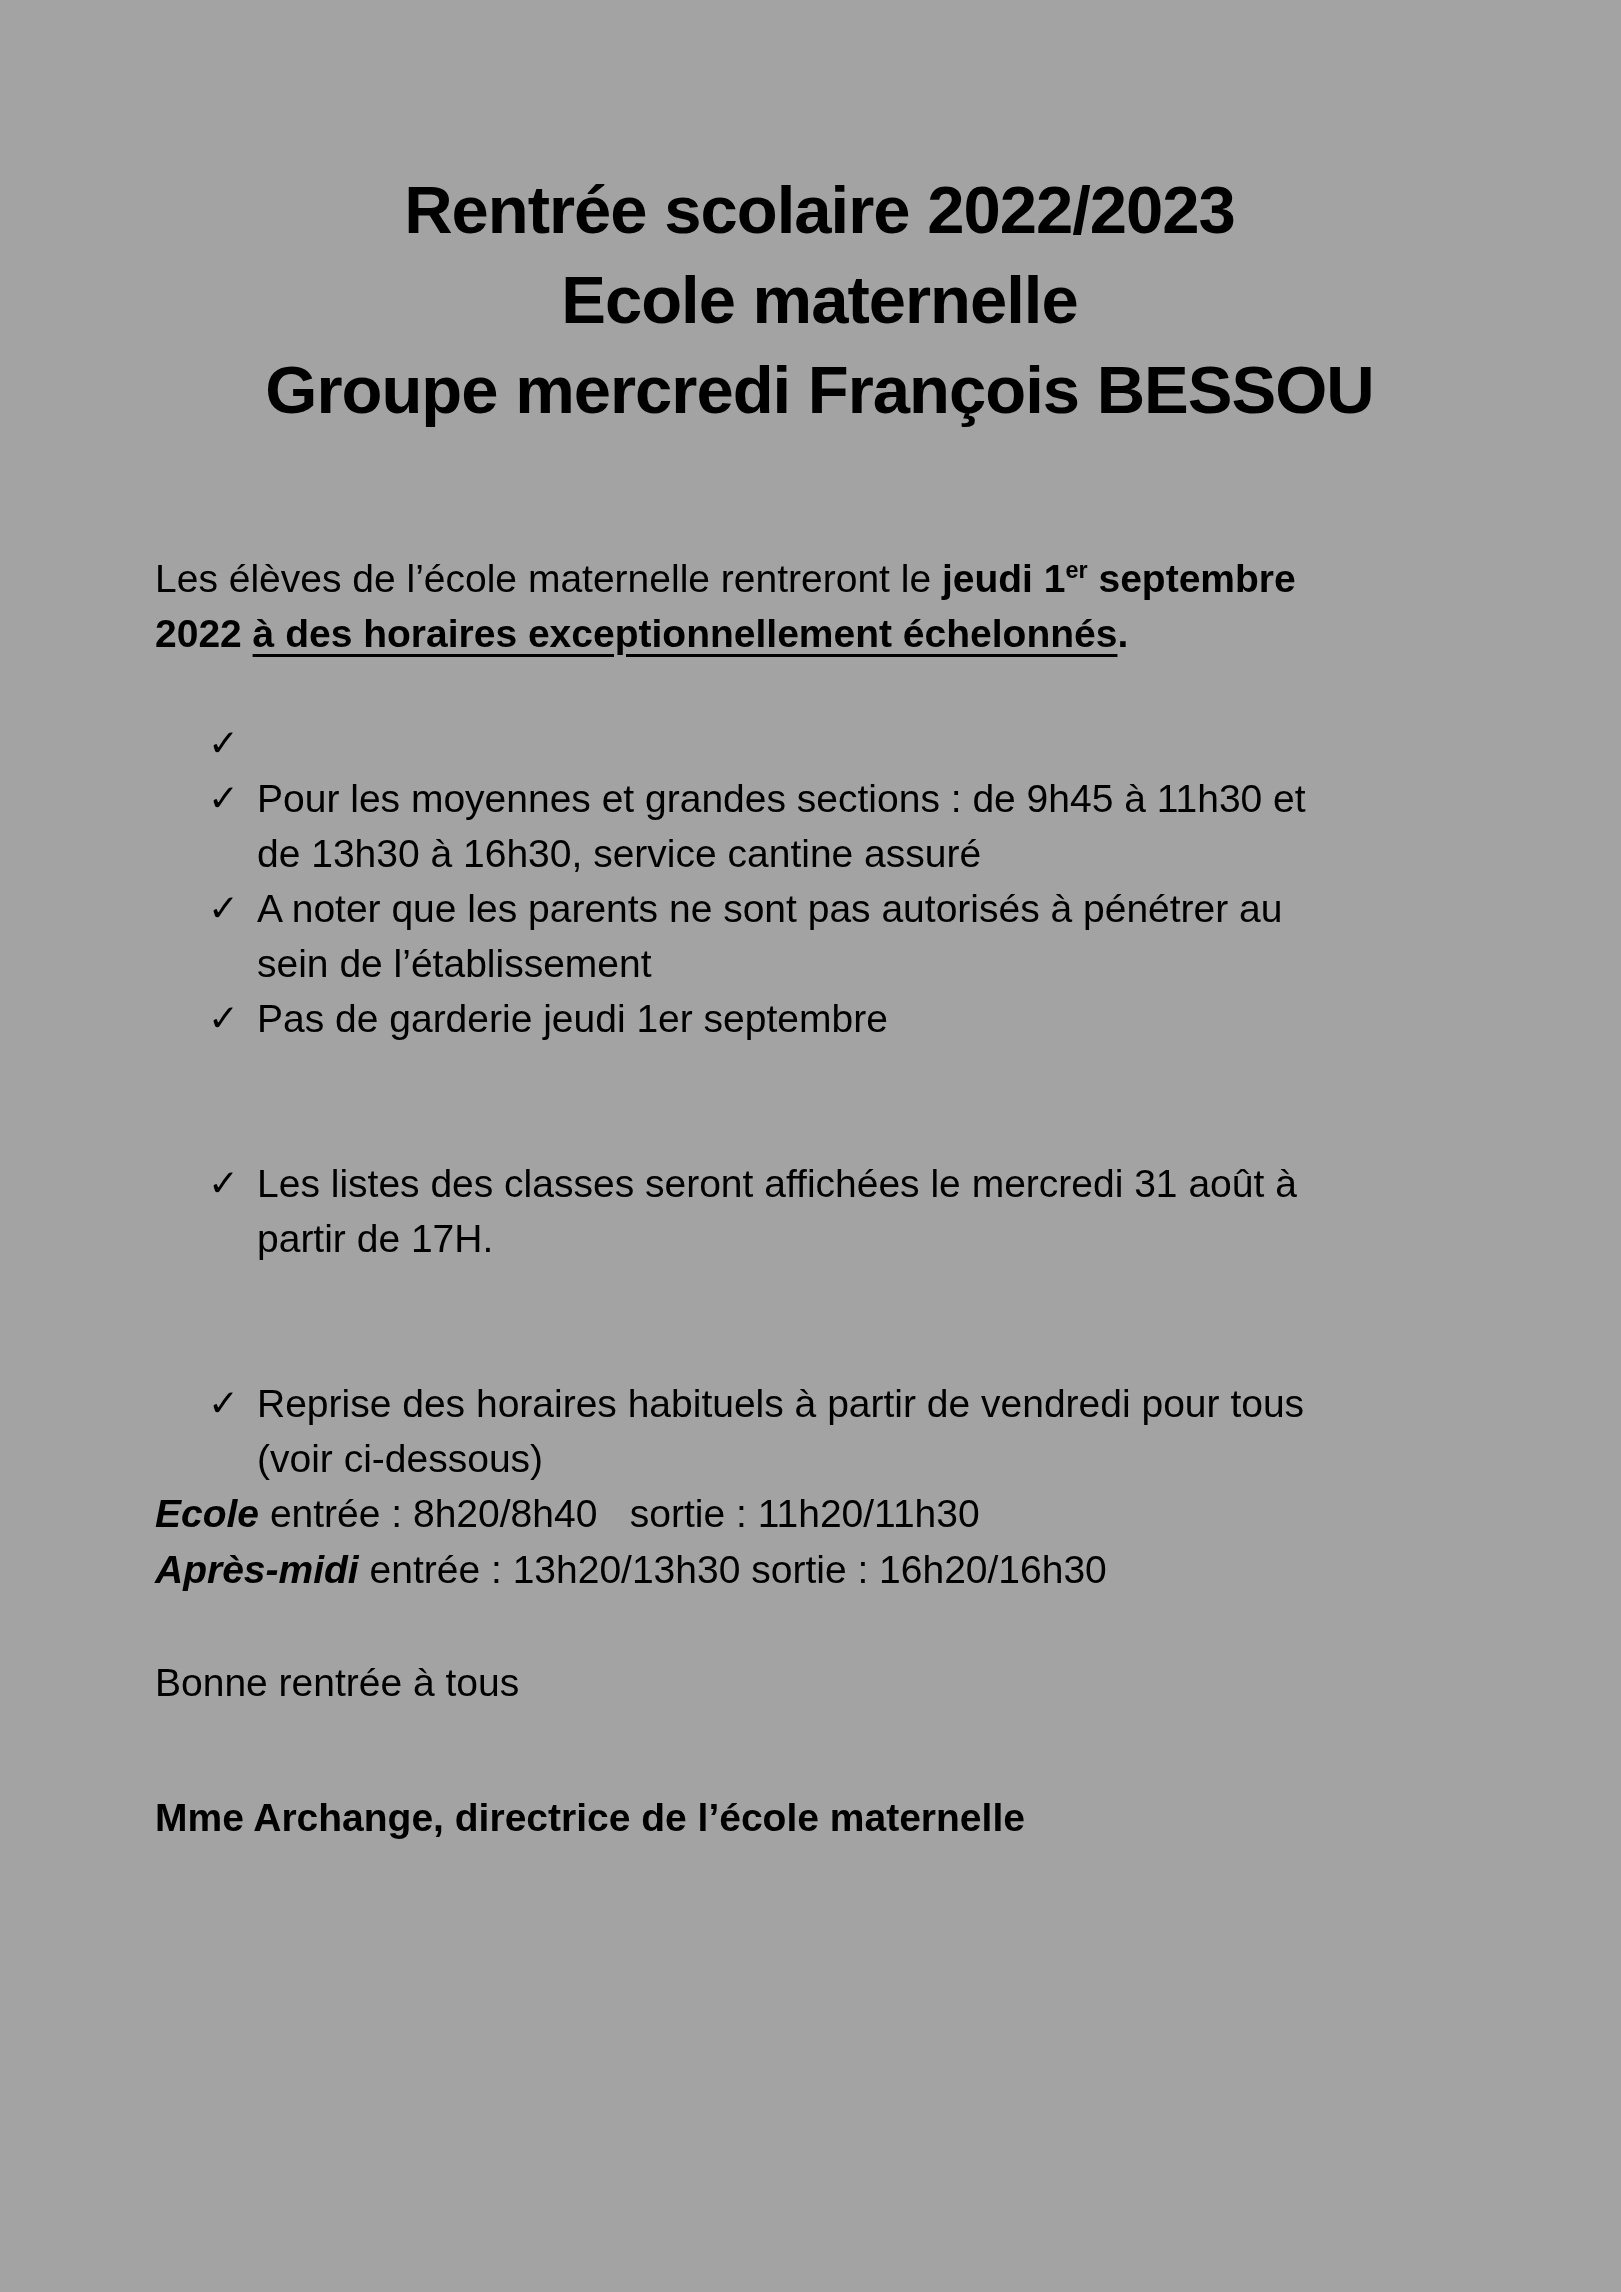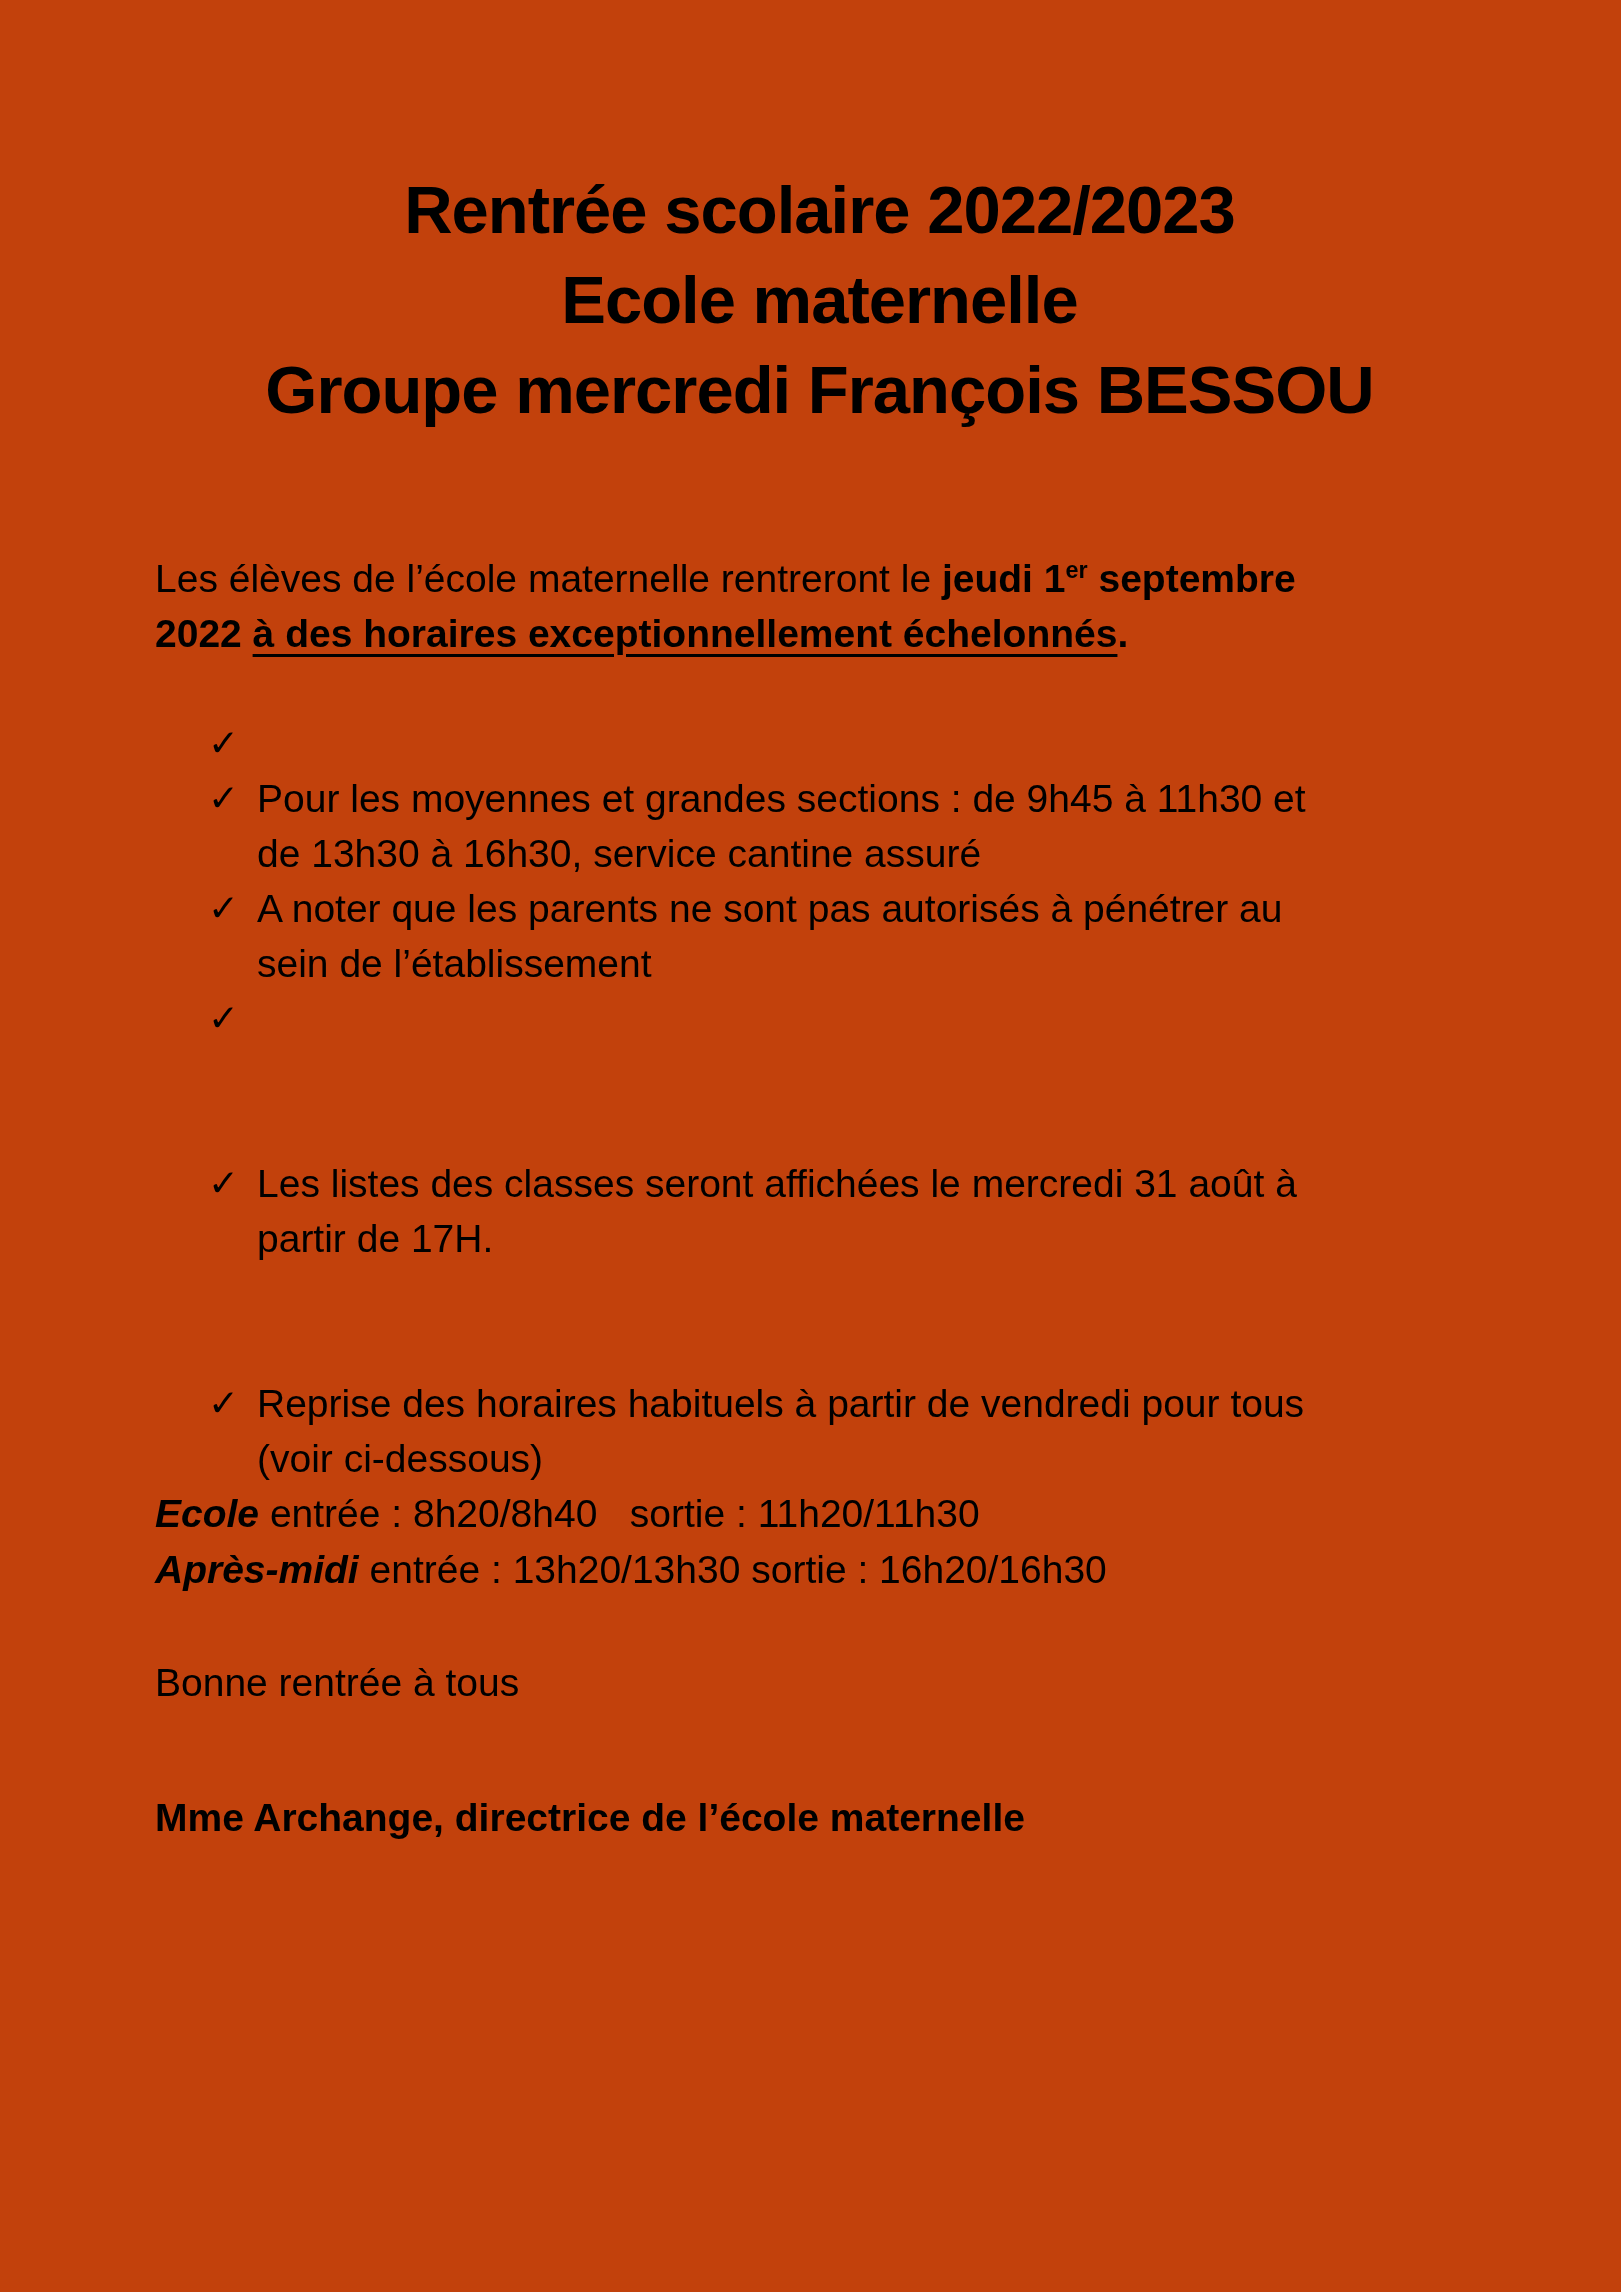--- a/index.html
+++ b/index.html
@@ -5,21 +5,21 @@
   html, body {
     margin: 0;
     padding: 0;
     background: #ffffff;
   }
   .page {
     position: relative;
     width: 1621px;
     height: 2293px;
     margin: 0 auto;
-    background: #c2410c;
+    background: #a3a3a3;
     color: #000000;
     font-family: "Liberation Sans", "DejaVu Sans", sans-serif;
     font-size: 39px;
     line-height: 55px;
     box-sizing: border-box;
     padding: 0 137px 0 155px;
     overflow: hidden;
   }
   .title-block {
     padding-top: 165px;
@@ -105,20 +105,23 @@
       </div>
       <div class="bullet">
         <span class="check">✓</span>
         <div class="btext">
           <div class="bline">A noter que les parents ne sont pas autorisés à pénétrer au</div>
           <div class="bline">sein de l’établissement</div>
         </div>
       </div>
       <div class="bullet">
         <span class="check">✓</span>
+        <div class="btext">
+          <div class="bline">Pas de garderie jeudi 1er septembre</div>
+        </div>
       </div>
     </div>
 
   <div class="bullets spaced">
       <div class="bullet">
         <span class="check">✓</span>
         <div class="btext">
           <div class="bline">Les listes des classes seront affichées le mercredi 31 août à</div>
           <div class="bline">partir de 17H.</div>
         </div>

